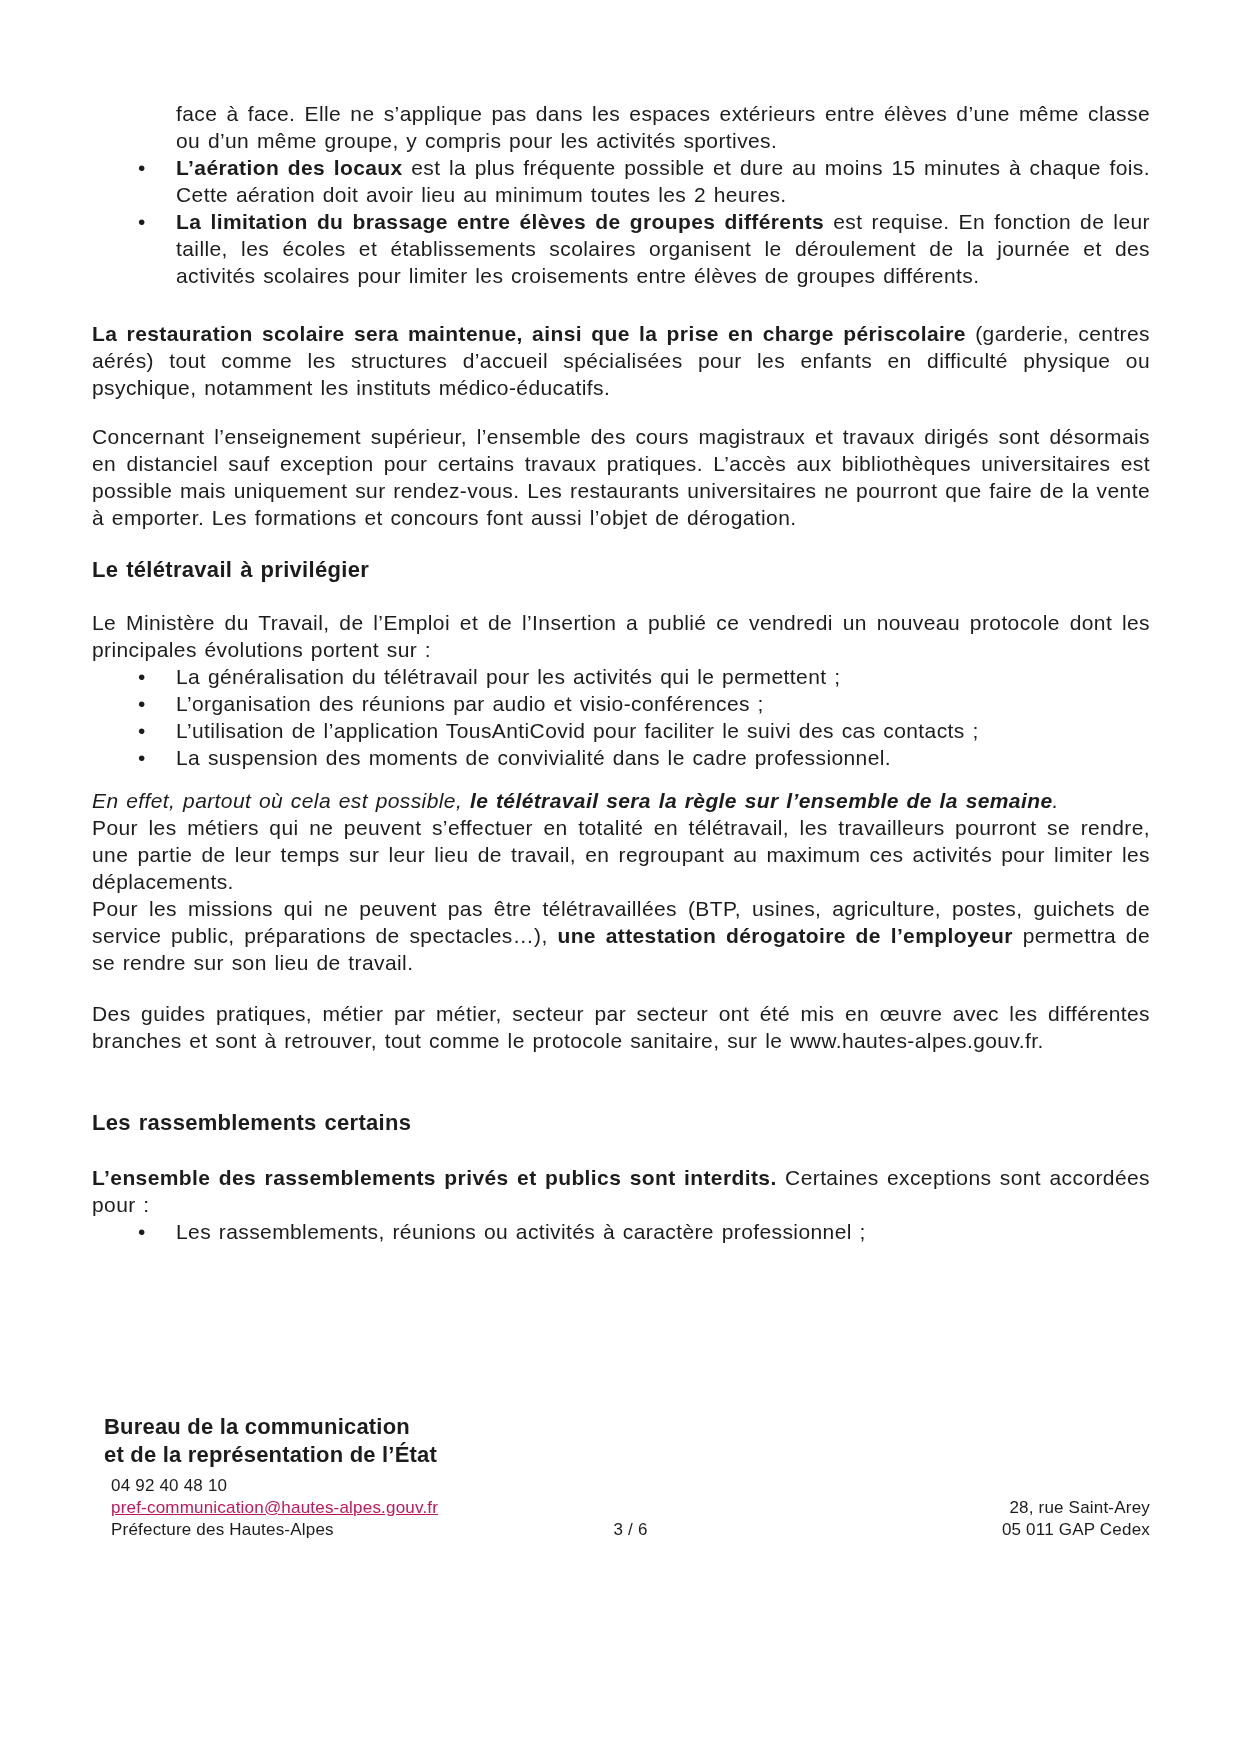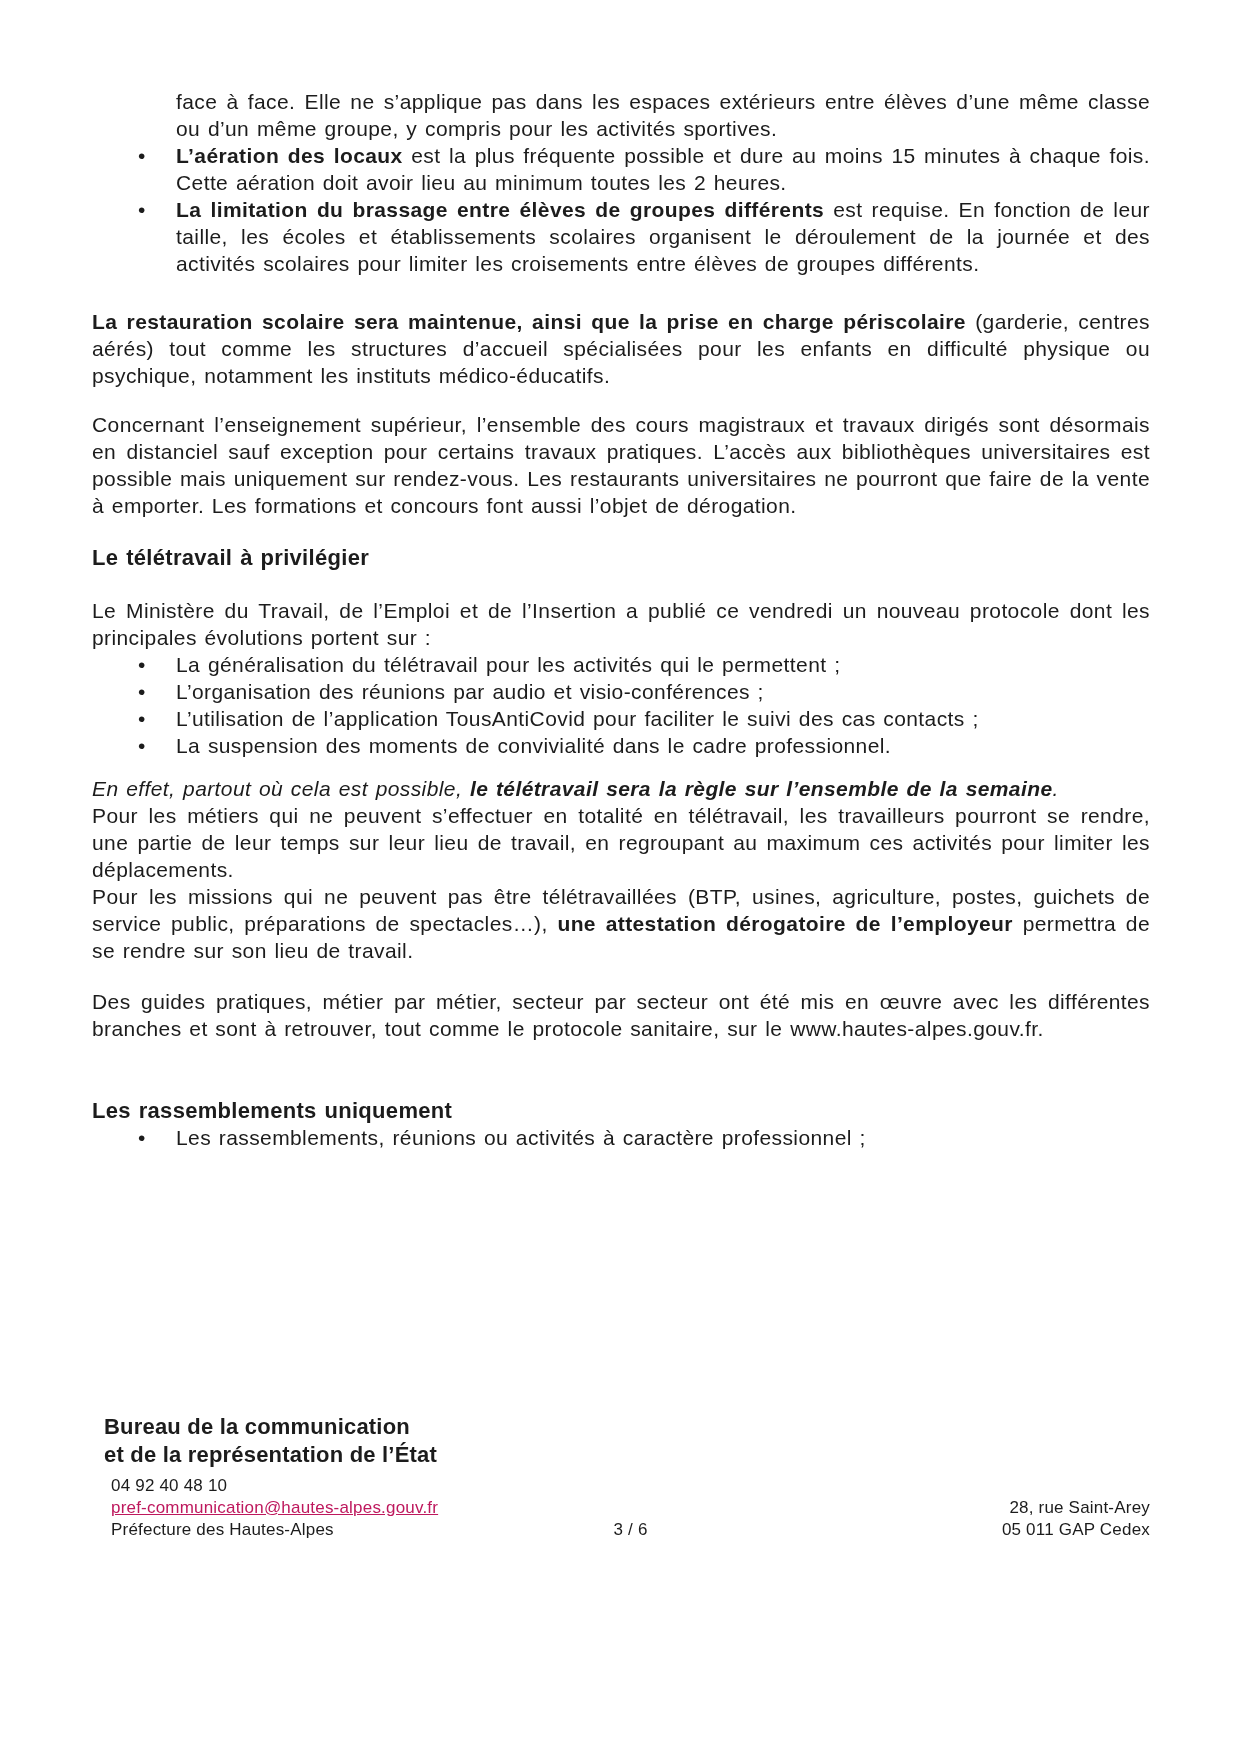--- a/index.html
+++ b/index.html
@@ -14,21 +14,21 @@
     color: #1c1c1c;
     font-family: "Liberation Sans", sans-serif;
     font-size: 21px;
     line-height: 27px;
     letter-spacing: 0.4px;
     word-spacing: 1.5px;
   }
   .content {
     position: absolute;
     left: 92px;
-    top: 88px;
+    top: 100px;
     width: 1058px;
     text-align: justify;
   }
   p { margin: 0; }
   .hang { margin-left: 84px; }
   ul.bullets { list-style: none; margin: 0; padding: 0; }
   ul.bullets li { position: relative; padding-left: 84px; }
   ul.bullets li::before {
     content: "\2022";
     position: absolute;
@@ -112,22 +112,23 @@
     </ul>
 
     <p class="mt30"><span>En effet, partout où cela est possible, </span><b>le télétravail sera la règle sur l’ensemble de la semaine</b><span>.</span></p>
 
     <p class="mt25"><span>Pour les métiers qui ne peuvent s’effectuer en totalité en télétravail, les travailleurs pourront se rendre, une partie de leur temps sur leur lieu de travail, en regroupant au maximum ces activités pour limiter les déplacements.</span></p>
 
     <p class="mt25"><span>Pour les missions qui ne peuvent pas être télétravaillées (BTP, usines, agriculture, postes, guichets de service public, préparations de spectacles…), </span><b>une attestation dérogatoire de l’employeur</b><span> permettra de se rendre sur son lieu de travail.</span></p>
 
     <p class="mt24"><span>Des guides pratiques, métier par métier, secteur par secteur ont été mis en œuvre avec les différentes branches et sont à retrouver, tout comme le protocole sanitaire, sur le www.hautes-alpes.gouv.fr.</span></p>
 
-    <h2 class="mt55">Les rassemblements uniquement</h2>
+    <h2 class="mt55">Les rassemblements certains</h2>
 
+    <p class="mt28"><b>L’ensemble des rassemblements privés et publics sont interdits.</b><span> Certaines exceptions sont accordées pour :</span></p>
 
     <ul class="bullets mt27">
       <li><span>Les rassemblements, réunions ou activités à caractère professionnel ;</span></li>
     </ul>
 
   </div>
 
   <div class="footer">
     <div class="f-office">Bureau de la communication</div>
     <div class="f-office">et de la représentation de l’État</div>

